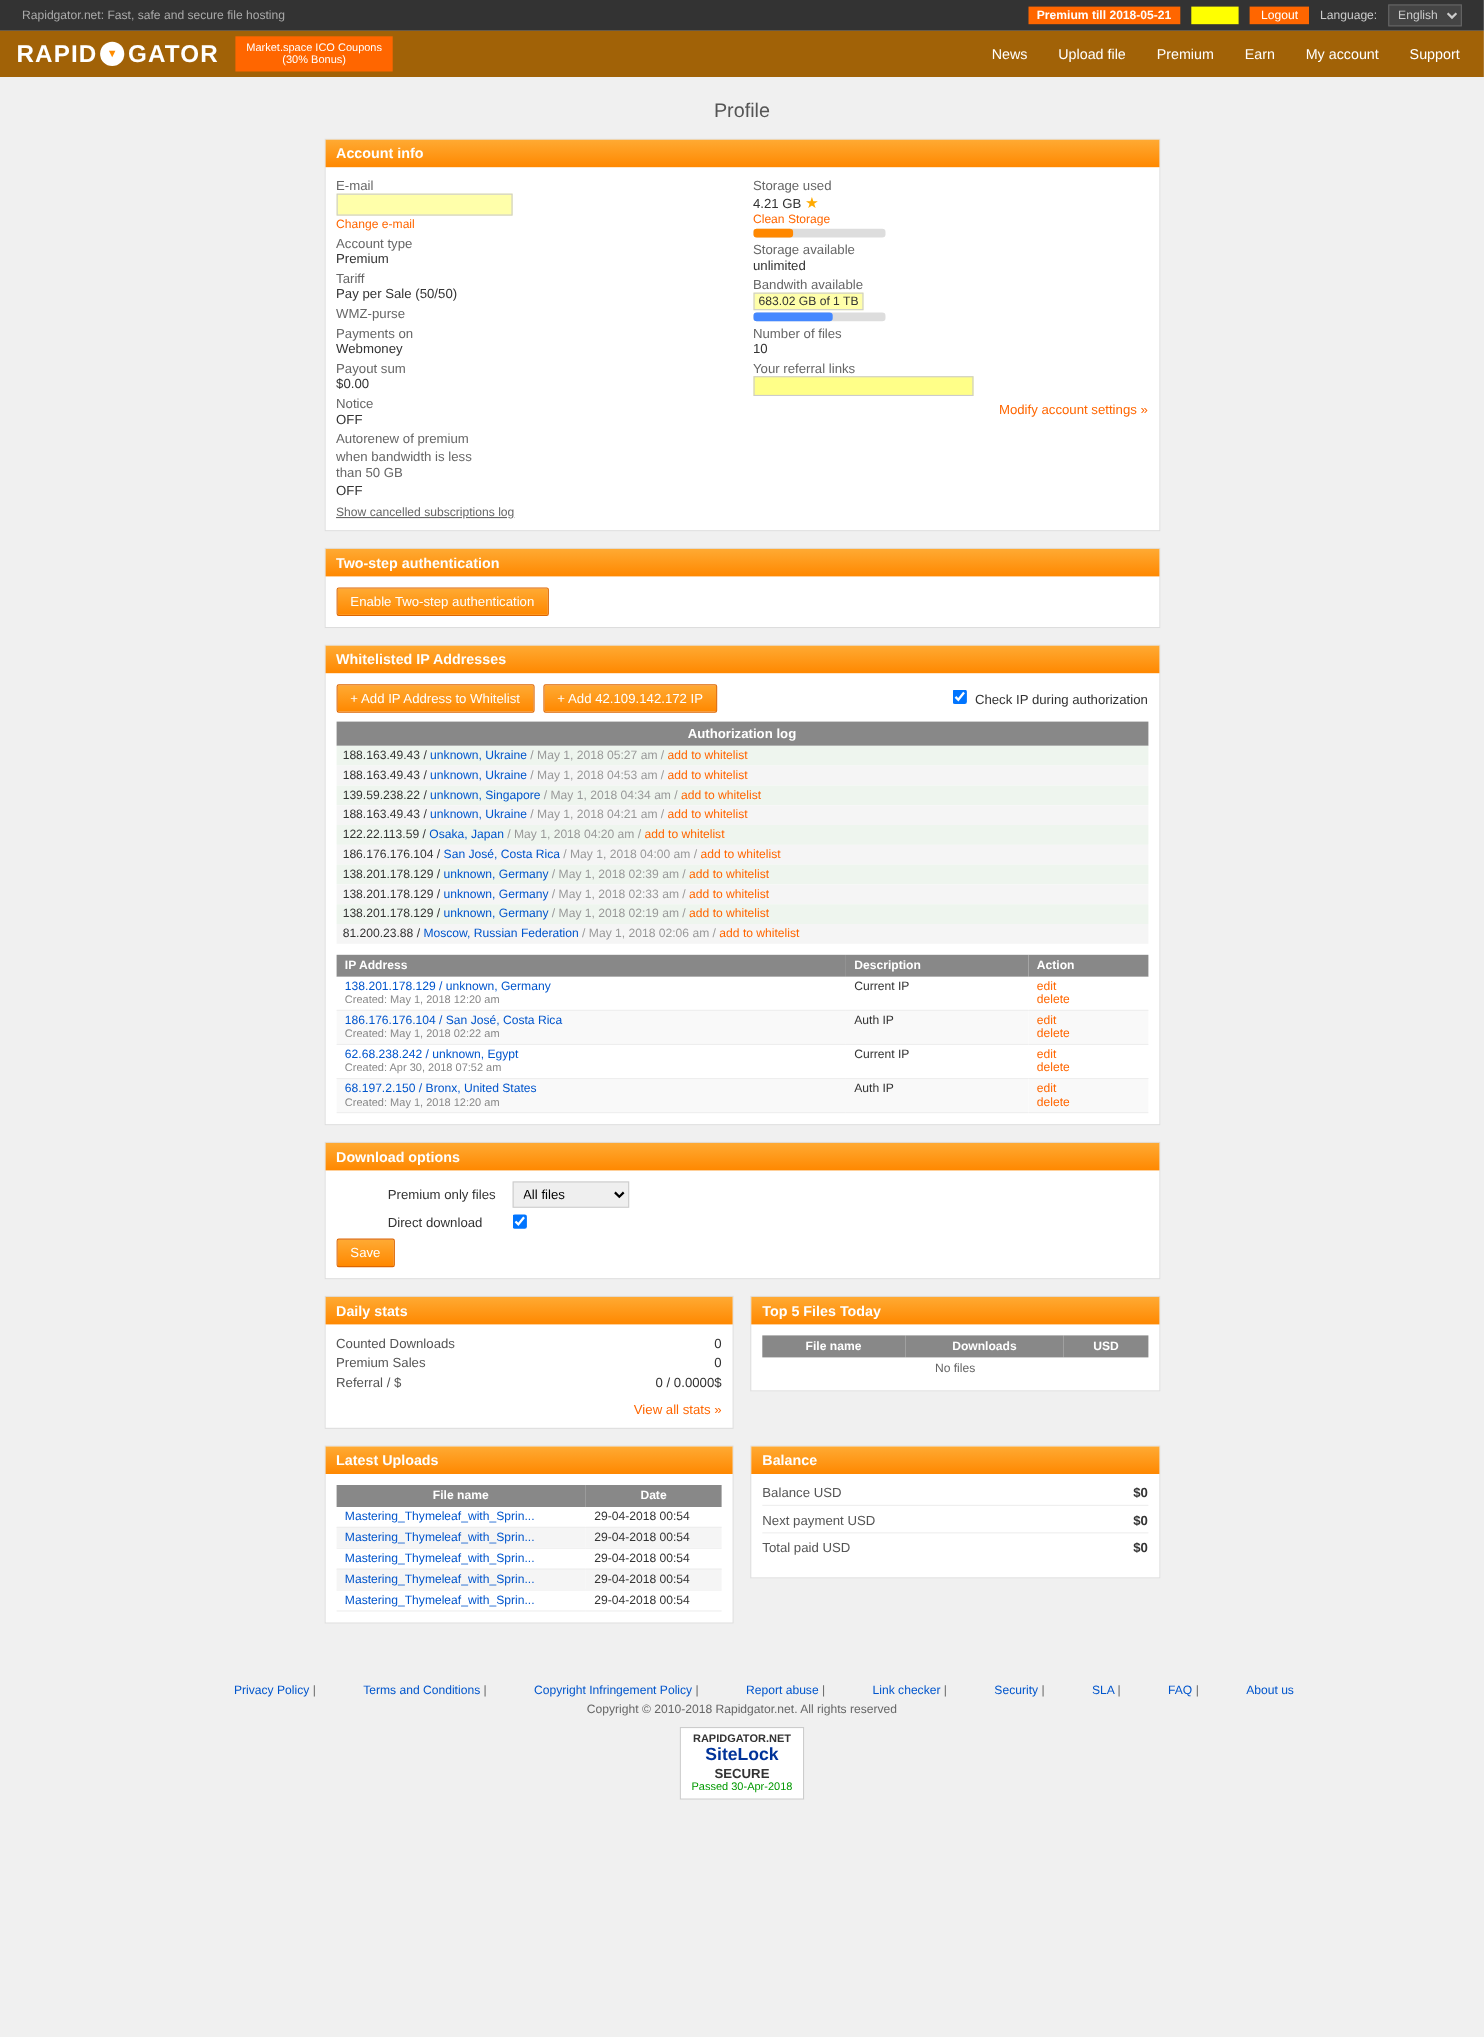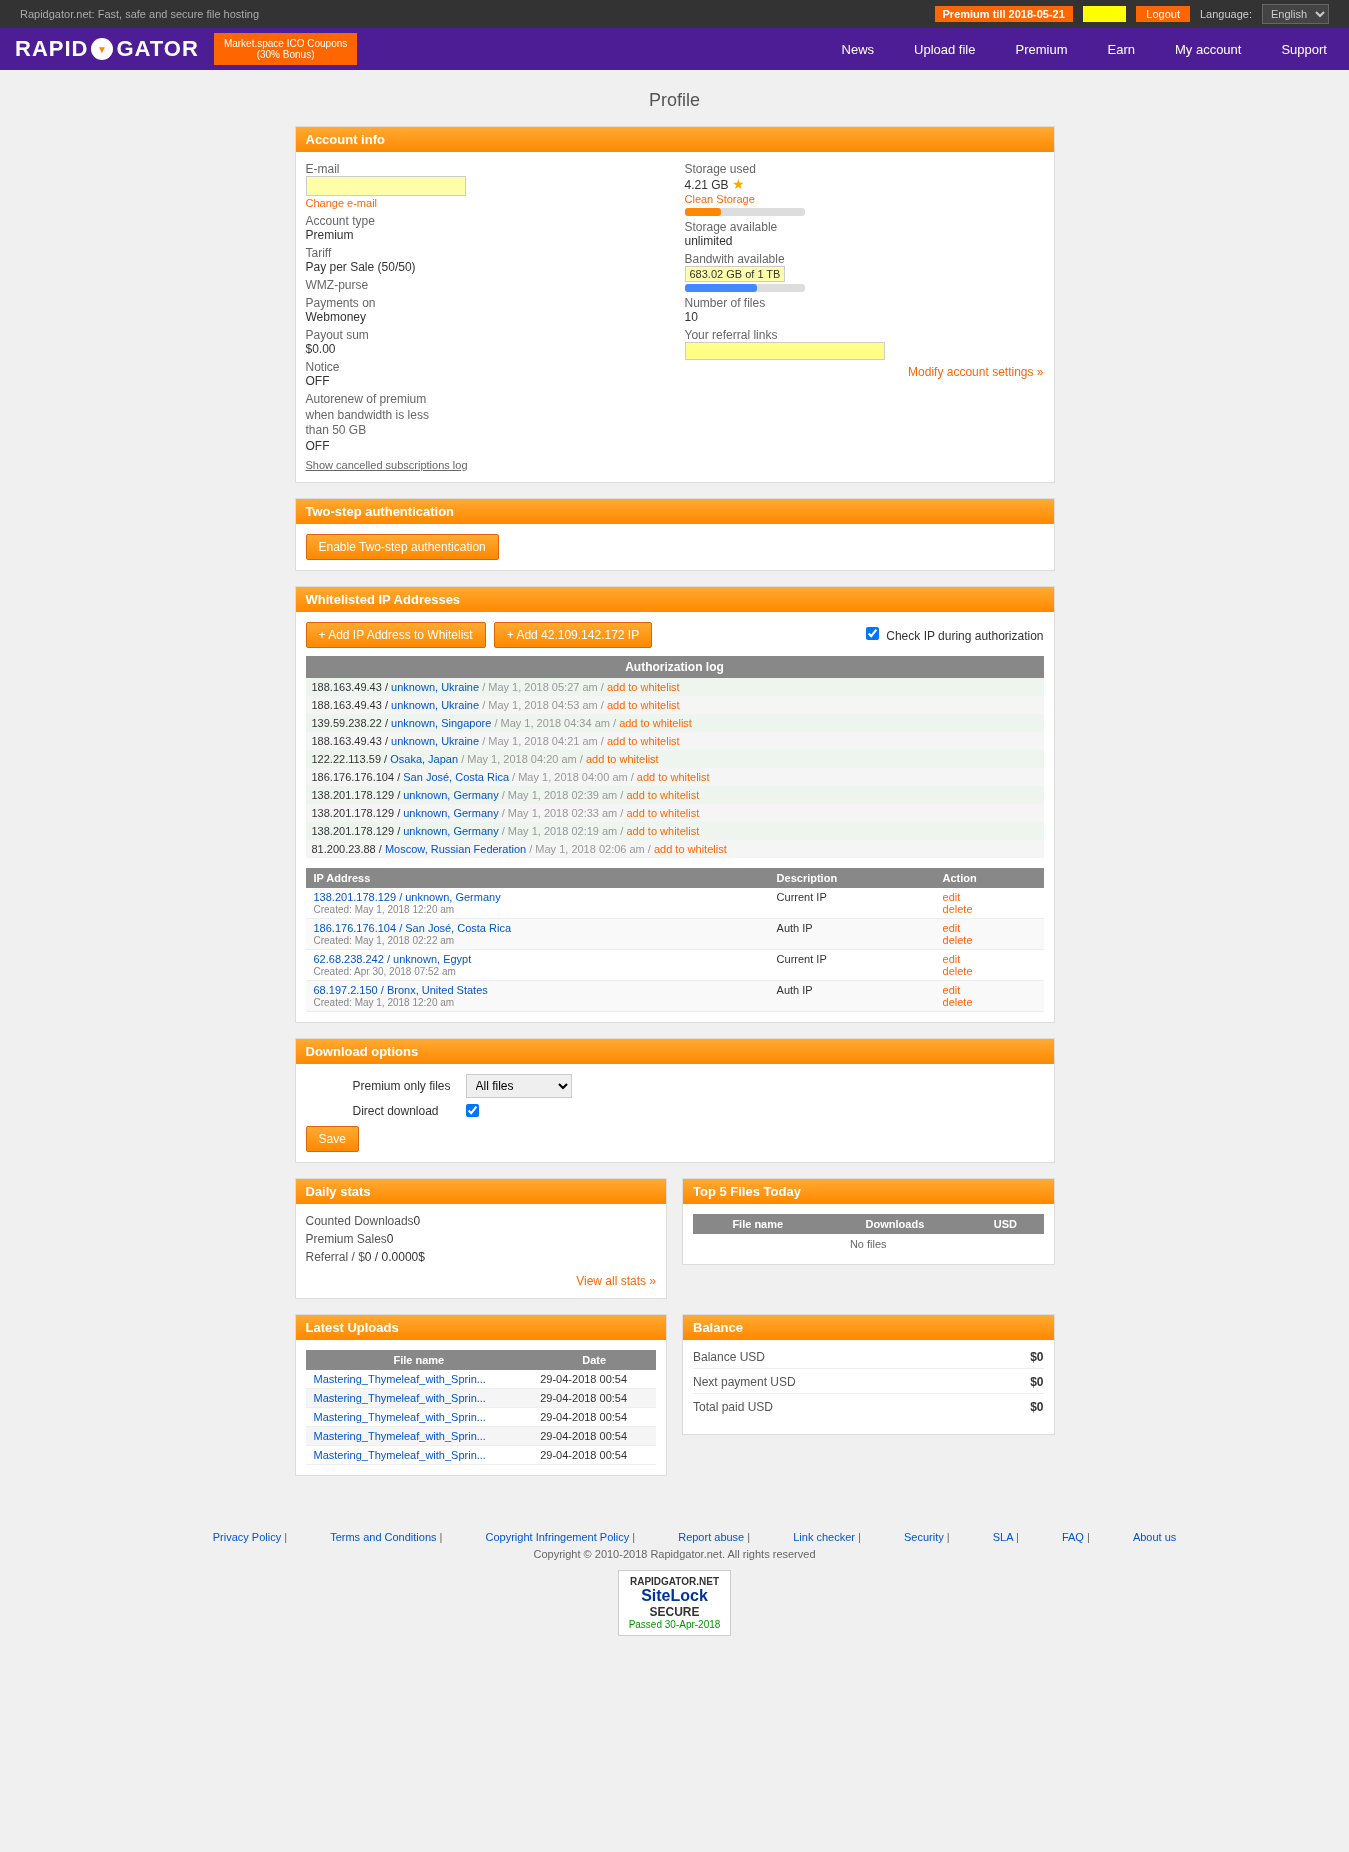--- a/index.html
+++ b/index.html
@@ -8,27 +8,27 @@
     
     .top-bar { background: #333; color: #ccc; padding: 4px 20px; display: flex; justify-content: space-between; align-items: center; font-size: 11px; }
     .top-bar-left { color: #aaa; }
     .top-bar-right { display: flex; align-items: center; gap: 10px; }
     .premium-badge { background: #ff6600; color: white; padding: 2px 8px; font-size: 11px; font-weight: bold; }
     .yellow-box { background: #ffff00; color: #333; padding: 2px 8px; font-size: 11px; }
     .logout-btn { background: #ff6600; color: white; padding: 2px 10px; border: none; cursor: pointer; font-size: 11px; }
     .language-select { background: #444; color: #ccc; border: 1px solid #666; padding: 2px 4px; font-size: 11px; }
 
     
-    .nav-bar { background: #4c1d95; display: flex; align-items: center; padding: 0 10px; }
+    .nav-bar { background: #a16207; display: flex; align-items: center; padding: 0 10px; }
     .logo { color: white; font-size: 22px; font-weight: bold; padding: 8px 15px 8px 5px; letter-spacing: 1px; display: flex; align-items: center; gap: 3px; }
     .logo span { color: white; }
     .logo-icon { width: 22px; height: 22px; background: white; border-radius: 50%; display: inline-flex; align-items: center; justify-content: center; }
     .logo-icon::after { content: '▼'; color: #ff8c00; font-size: 10px; }
     .market-btn { background: #ff6600; color: white; padding: 5px 10px; font-size: 10px; text-align: center; margin-right: 10px; cursor: pointer; }
-    .nav-links { display: flex; align-items: flex-end; gap: 16px; margin-left: auto; }
+    .nav-links { display: flex; align-items: flex-end; gap: 4px; margin-left: auto; }
     .nav-link { color: white; padding: 12px 12px; text-decoration: none; font-size: 13px; cursor: pointer; }
 
     
     .main { max-width: 760px; margin: 20px auto; }
     .page-title { text-align: center; font-size: 18px; color: #555; margin-bottom: 15px; }
 
     
     .section { background: white; margin-bottom: 15px; border: 1px solid #ddd; }
     .section-header { background: linear-gradient(to bottom, #ffaa33, #ff8800); color: white; padding: 5px 10px; font-size: 13px; font-weight: bold; }
     .section-body { padding: 10px; }
@@ -67,21 +67,21 @@
     .ip-table { width: 100%; border-collapse: collapse; font-size: 11px; margin-top: 10px; }
     .ip-table th { background: #888; color: white; padding: 4px 8px; text-align: left; }
     .ip-table td { padding: 3px 8px; border-bottom: 1px solid #eee; vertical-align: top; }
     .ip-table tr:nth-child(even) { background: #f9f9f9; }
     .edit-link { color: #ff6600; cursor: pointer; display: block; }
     .delete-link { color: #ff6600; cursor: pointer; display: block; }
     .ip-created { color: #888; font-size: 10px; }
     .download-option-row { display: flex; align-items: center; gap: 10px; }
     .download-option-label { min-width: 150px; font-size: 12px; padding-left: 47px; }
     .files-select { border: 1px solid #ccc; padding: 3px 5px; font-size: 12px; }
-    .stats-row { display: flex; font-size: 12px; margin-bottom: 4px; }
+    .stats-row { display: flex; justify-content: space-between; font-size: 12px; margin-bottom: 4px; }
     .stats-label { color: #555; }
     .stats-value { color: #333; }
     .view-all-link { color: #ff6600; font-size: 12px; cursor: pointer; text-align: right; display: block; margin-top: 10px; }
 
     
     .files-table { width: 100%; border-collapse: collapse; font-size: 11px; }
     .files-table th { background: #888; color: white; padding: 4px 8px; text-align: center; }
     .files-table td { padding: 4px 8px; text-align: center; color: #666; }
     .no-files { text-align: left; padding: 5px 8px; color: #666; }
 

